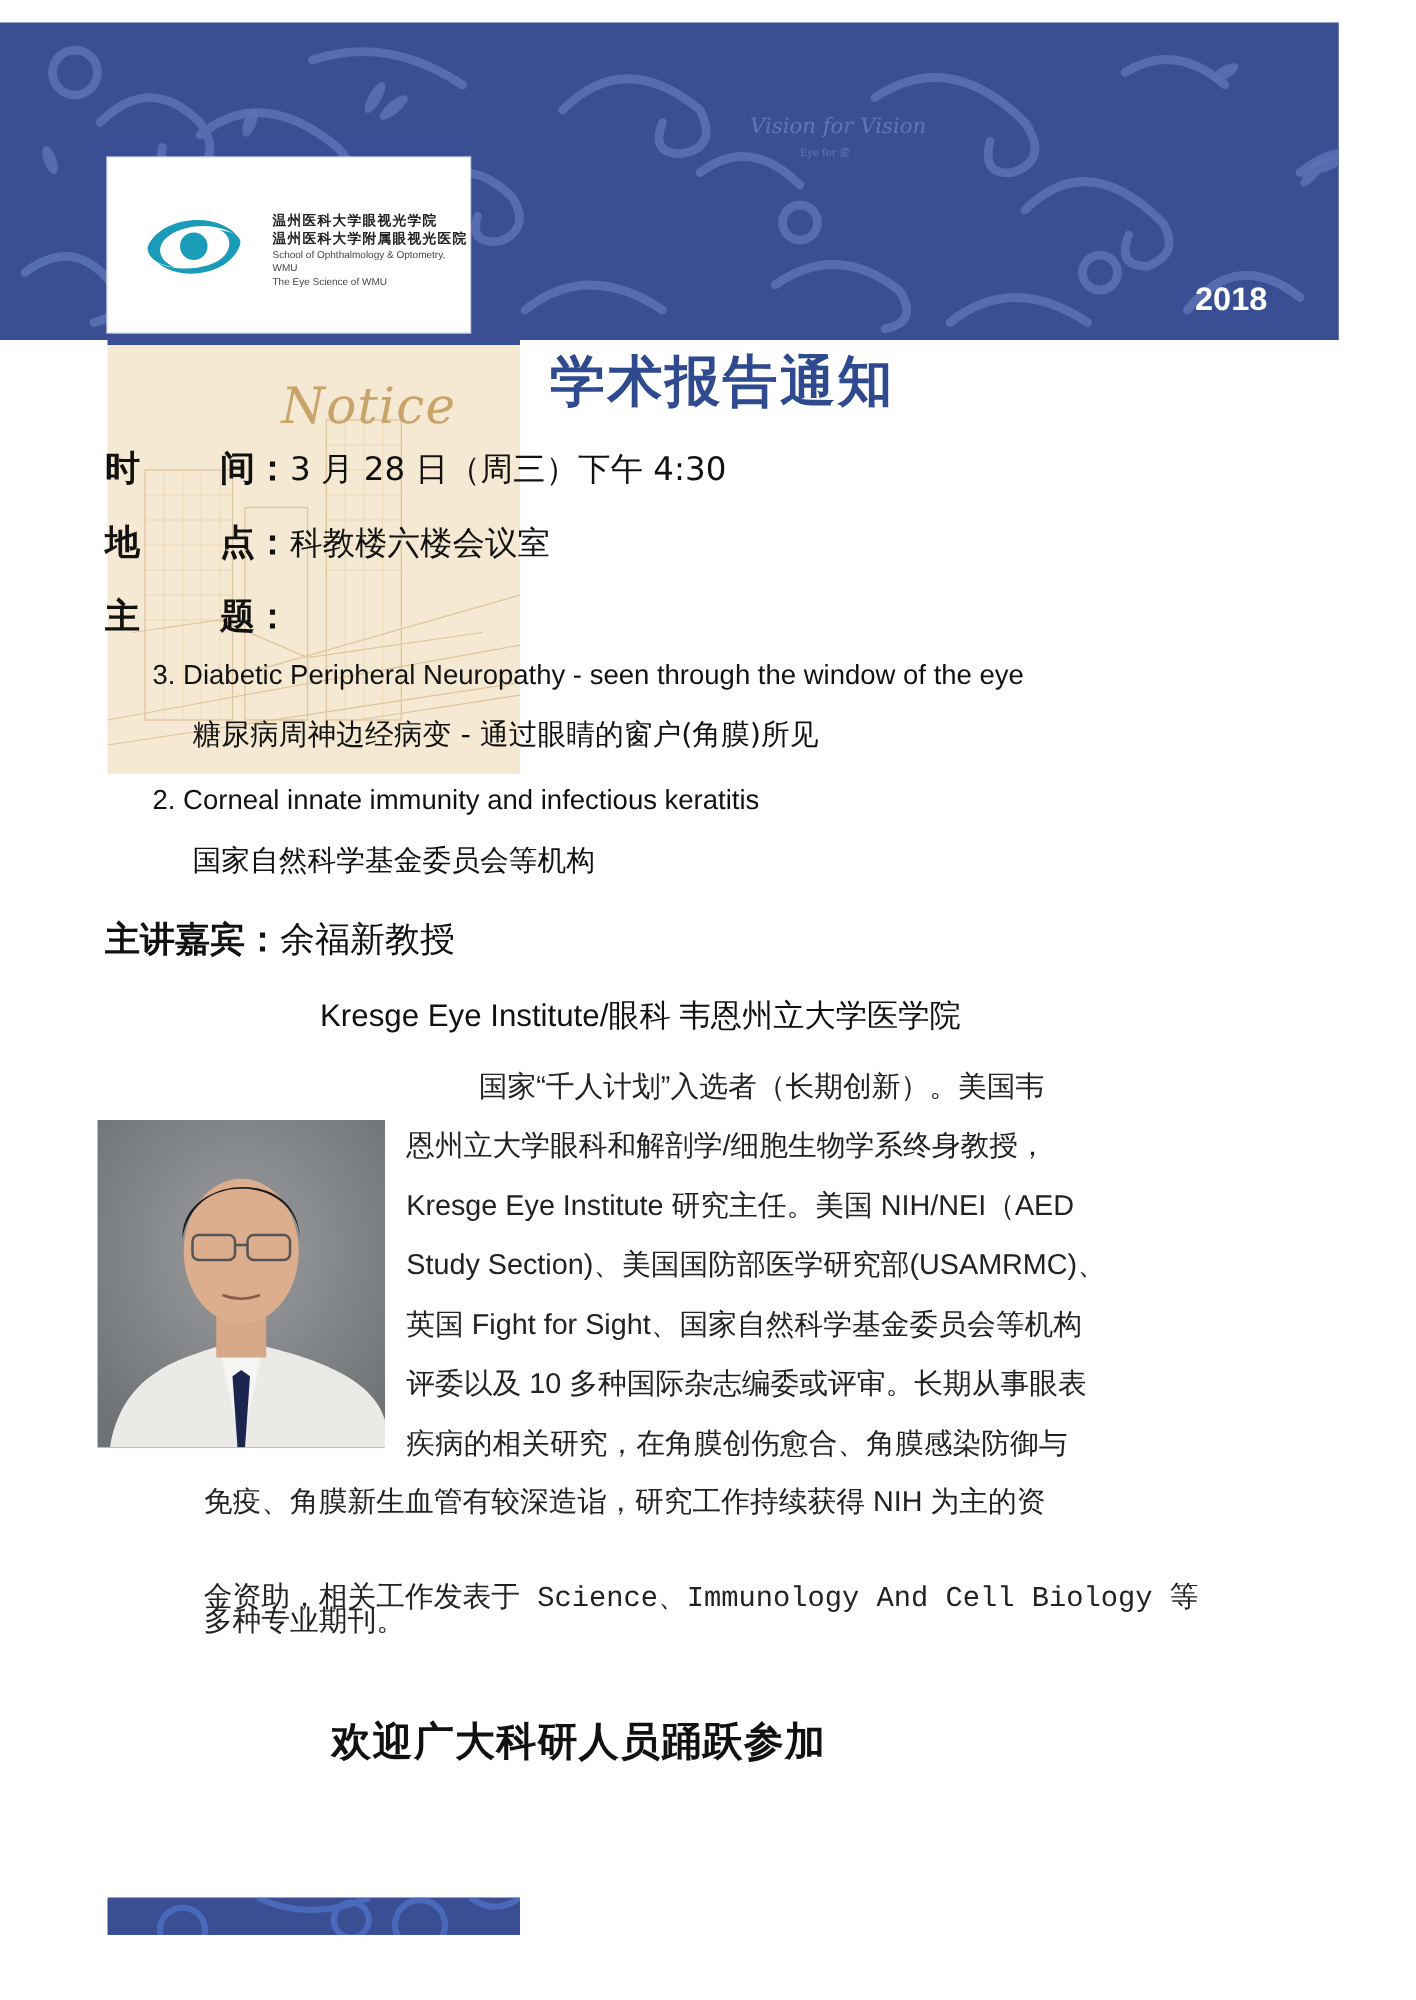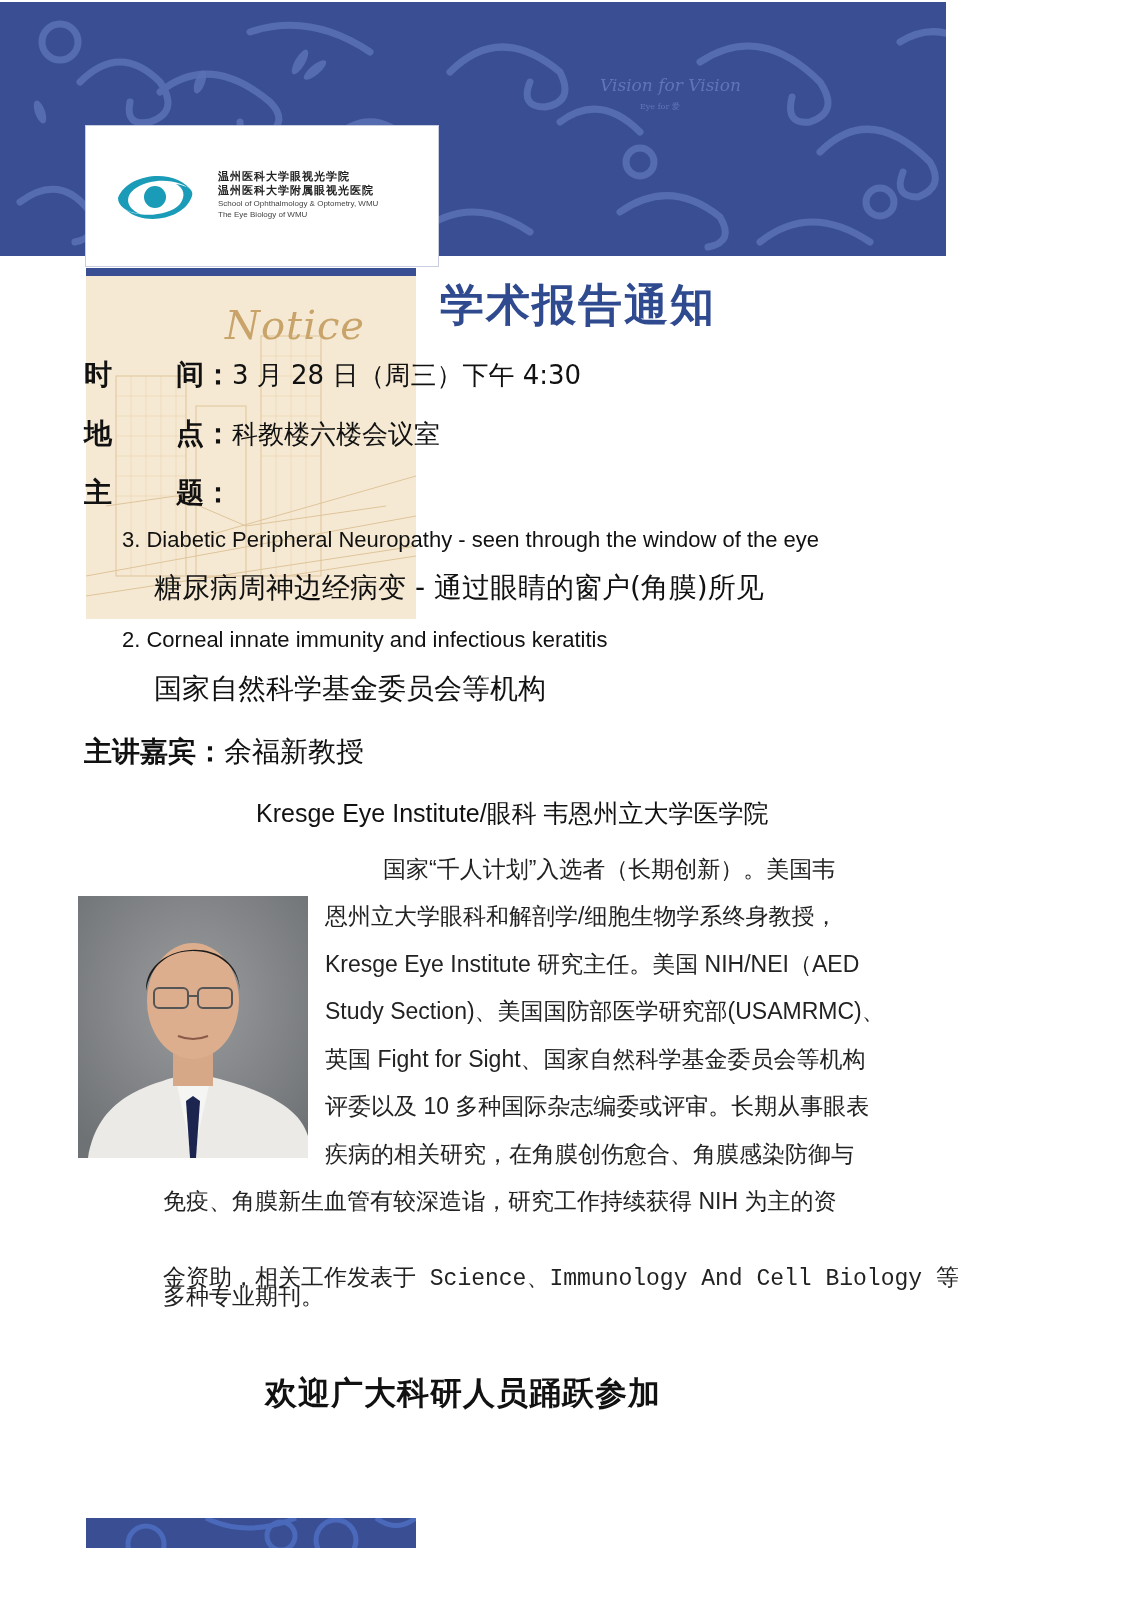--- a/index.html
+++ b/index.html
@@ -1,49 +1,49 @@
 <!DOCTYPE html>
 <html><head>
 <meta charset="utf-8">
 <style>
   html, body { margin: 0; padding: 0; background: #ffffff; }
   body { width: 1133px; height: 1600px; position: relative; overflow: hidden;
          font-family: "DejaVu Sans", "Liberation Sans", sans-serif; color: #111; }
 
-  .banner { position: absolute; left: 0; top: 2px; width: 946px; height: 254px;
+  .banner { position: absolute; left: 0; top: 18px; width: 1071px; height: 254px;
             background: #3a4f93; overflow: hidden; }
   .banner svg { position: absolute; left: 0; top: 0; }
   .watermark { position: absolute; left: 600px; top: 72px; color: #5e75b8;
                font-family: "DejaVu Serif", serif; font-style: italic; font-size: 17px; line-height: 22px; }
   .watermark .sub { font-size: 8px; font-style: normal; margin-left: 40px; }
   .year { position: absolute; left: 956px; top: 206px; color: #ffffff; font-weight: bold;
           font-family: "Liberation Sans", sans-serif; font-size: 26px; }
 
-  .logo-card { position: absolute; left: 86px; top: 126px; width: 352px; height: 140px; background: #ffffff;
+  .logo-card { position: absolute; left: 86px; top: 126px; width: 290px; height: 140px; background: #ffffff;
                box-shadow: 0 0 0 1px #c9cde0; }
   .logo-mark { position: absolute; left: 28px; top: 40px; width: 82px; height: 62px; }
   .logo-text { position: absolute; left: 132px; top: 44px; font-size: 10px; line-height: 14px; color: #333; }
   .logo-text .cn { font-family: "DejaVu Serif", serif; font-weight: bold; font-size: 11px; letter-spacing: 1px; color: #222; }
   .logo-text .en { font-family: "Liberation Sans", sans-serif; font-size: 8px; line-height: 11px; color: #444; }
   .logo-underbar { position: absolute; left: 86px; top: 268px; width: 330px; height: 8px; background: #3a4f93; }
 
   .beige { position: absolute; left: 86px; top: 276px; width: 330px; height: 343px; background: #f6e9d3; overflow: hidden; }
   .beige svg { position: absolute; left: 0; top: 0; }
   .notice { position: absolute; left: 225px; top: 302px; color: #c9a46a; font-family: "DejaVu Serif", serif;
             font-style: italic; font-size: 40px; letter-spacing: 1px; }
 
   .title { position: absolute; left: 440px; top: 276px; color: #2f4a8f; font-size: 44px; font-weight: bold; letter-spacing: 2px; }
 
   .row { position: absolute; left: 84px; font-size: 28px; line-height: 36px; white-space: nowrap; }
   .row .lbl { font-weight: bold; display: inline-block; }
   .row .lbl1 { width: 92px; display: inline-block; }
   .row .val { font-family: "DejaVu Sans", sans-serif; font-size: 26px; }
 
   .topic { position: absolute; font-size: 22px; line-height: 30px; white-space: nowrap; font-family: "Liberation Sans", sans-serif; }
-  .topic-cn { position: absolute; font-size: 28px; line-height: 30px; white-space: nowrap; }
+  .topic-cn { position: absolute; font-size: 23px; line-height: 30px; white-space: nowrap; }
 
   .speaker { position: absolute; left: 84px; top: 734px; font-size: 28px; line-height: 36px; white-space: nowrap; }
   .speaker .lbl { font-weight: bold; }
   .affil { position: absolute; left: 238px; top: 796px; font-size: 25px; line-height: 34px; white-space: nowrap; font-family: "Liberation Sans", sans-serif; margin-left: 18px; }
 
   .photo { position: absolute; left: 78px; top: 896px; width: 230px; height: 262px; overflow: hidden; background: #8a8d90; }
 
   .bio { position: absolute; font-size: 23px; line-height: 47.5px; color: #222; white-space: nowrap; font-family: "Liberation Sans", sans-serif; }
 
   .welcome { position: absolute; left: 265px; top: 1372px; font-size: 32px; font-weight: bold; letter-spacing: 1px; white-space: nowrap; }
@@ -96,21 +96,21 @@
 <div class="logo-card">
   <svg class="logo-mark" viewBox="0 0 82 62">
     <path d="M4 32 C 14 6, 64 2, 78 26 C 70 14, 40 10, 22 22 C 10 30, 12 42, 26 48 C 12 46, 4 40, 4 32 Z" fill="#1a9bb8"></path>
     <path d="M78 30 C 70 54, 30 60, 12 44 C 26 52, 56 50, 66 38 C 72 30, 70 22, 62 18 C 74 20, 80 24, 78 30 Z" fill="#1a9bb8"></path>
     <circle cx="41" cy="31" r="11" fill="#1a9bb8"></circle>
   </svg>
   <div class="logo-text">
     <div class="cn">温州医科大学眼视光学院</div>
     <div class="cn">温州医科大学附属眼视光医院</div>
     <div class="en">School of Ophthalmology &amp; Optometry, WMU</div>
-    <div class="en">The Eye Biology of WMU</div>
+    <div class="en">The Eye Science of WMU</div>
   </div>
 </div>
 <div class="logo-underbar"></div>
 
 <div class="beige">
   <svg width="330" height="343">
     <g fill="none" stroke="#d8bb8c" stroke-width="1" opacity="0.8">
       <rect x="30" y="100" width="70" height="200"></rect>
       <rect x="110" y="130" width="50" height="170"></rect>
       <rect x="175" y="60" width="60" height="240"></rect>

